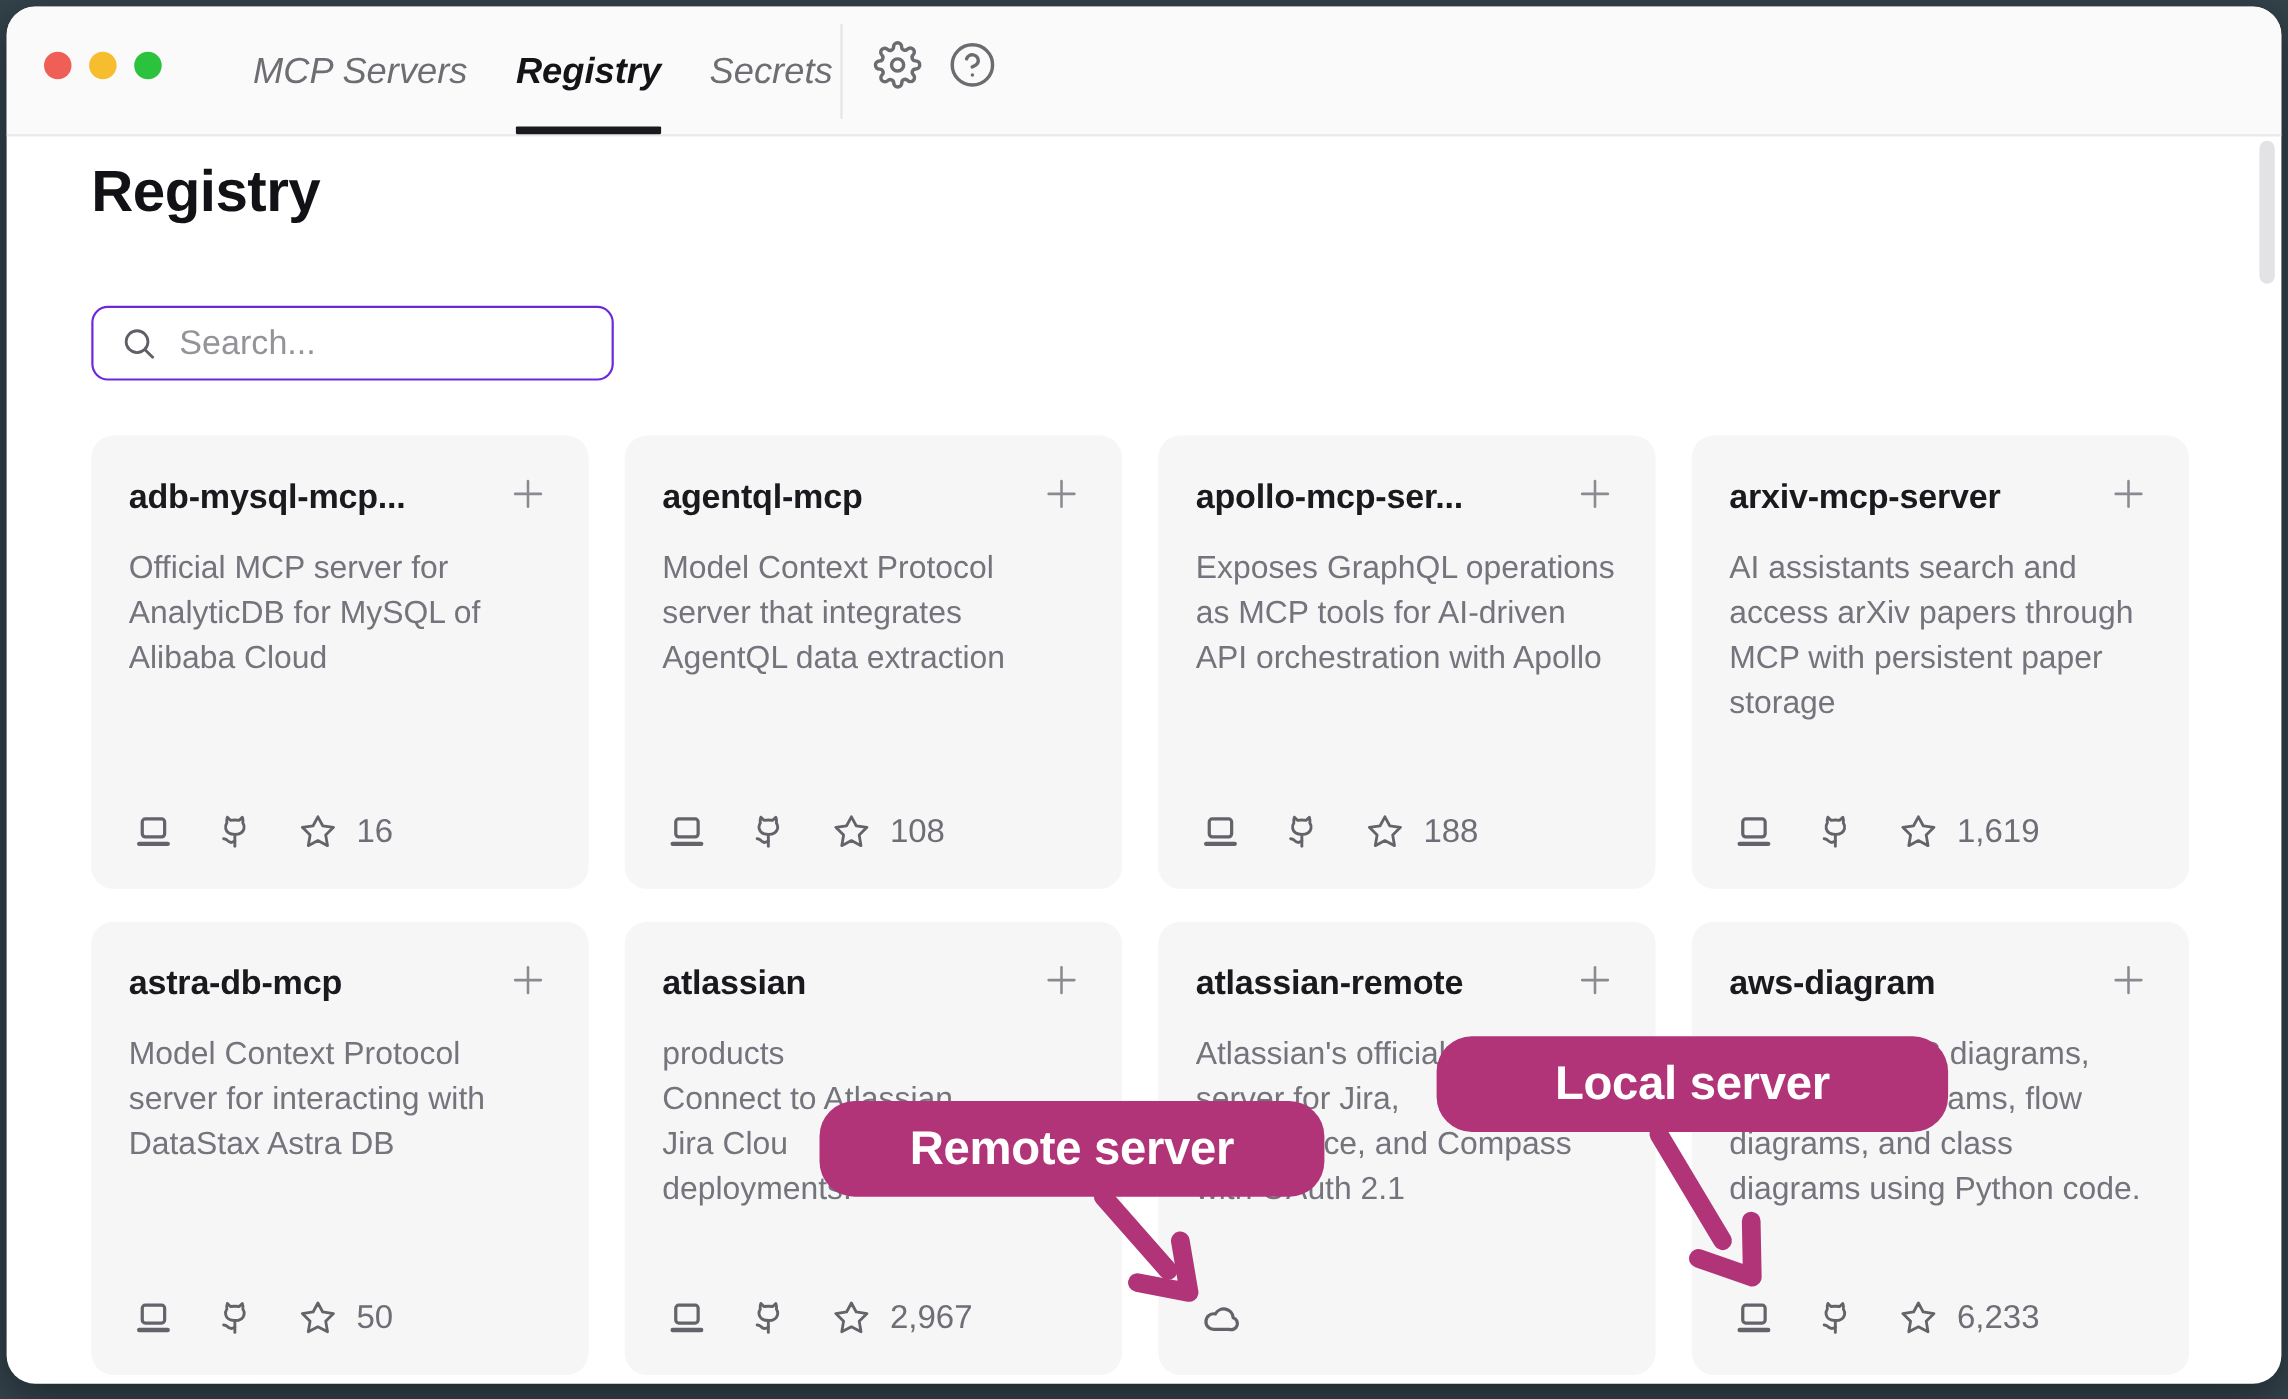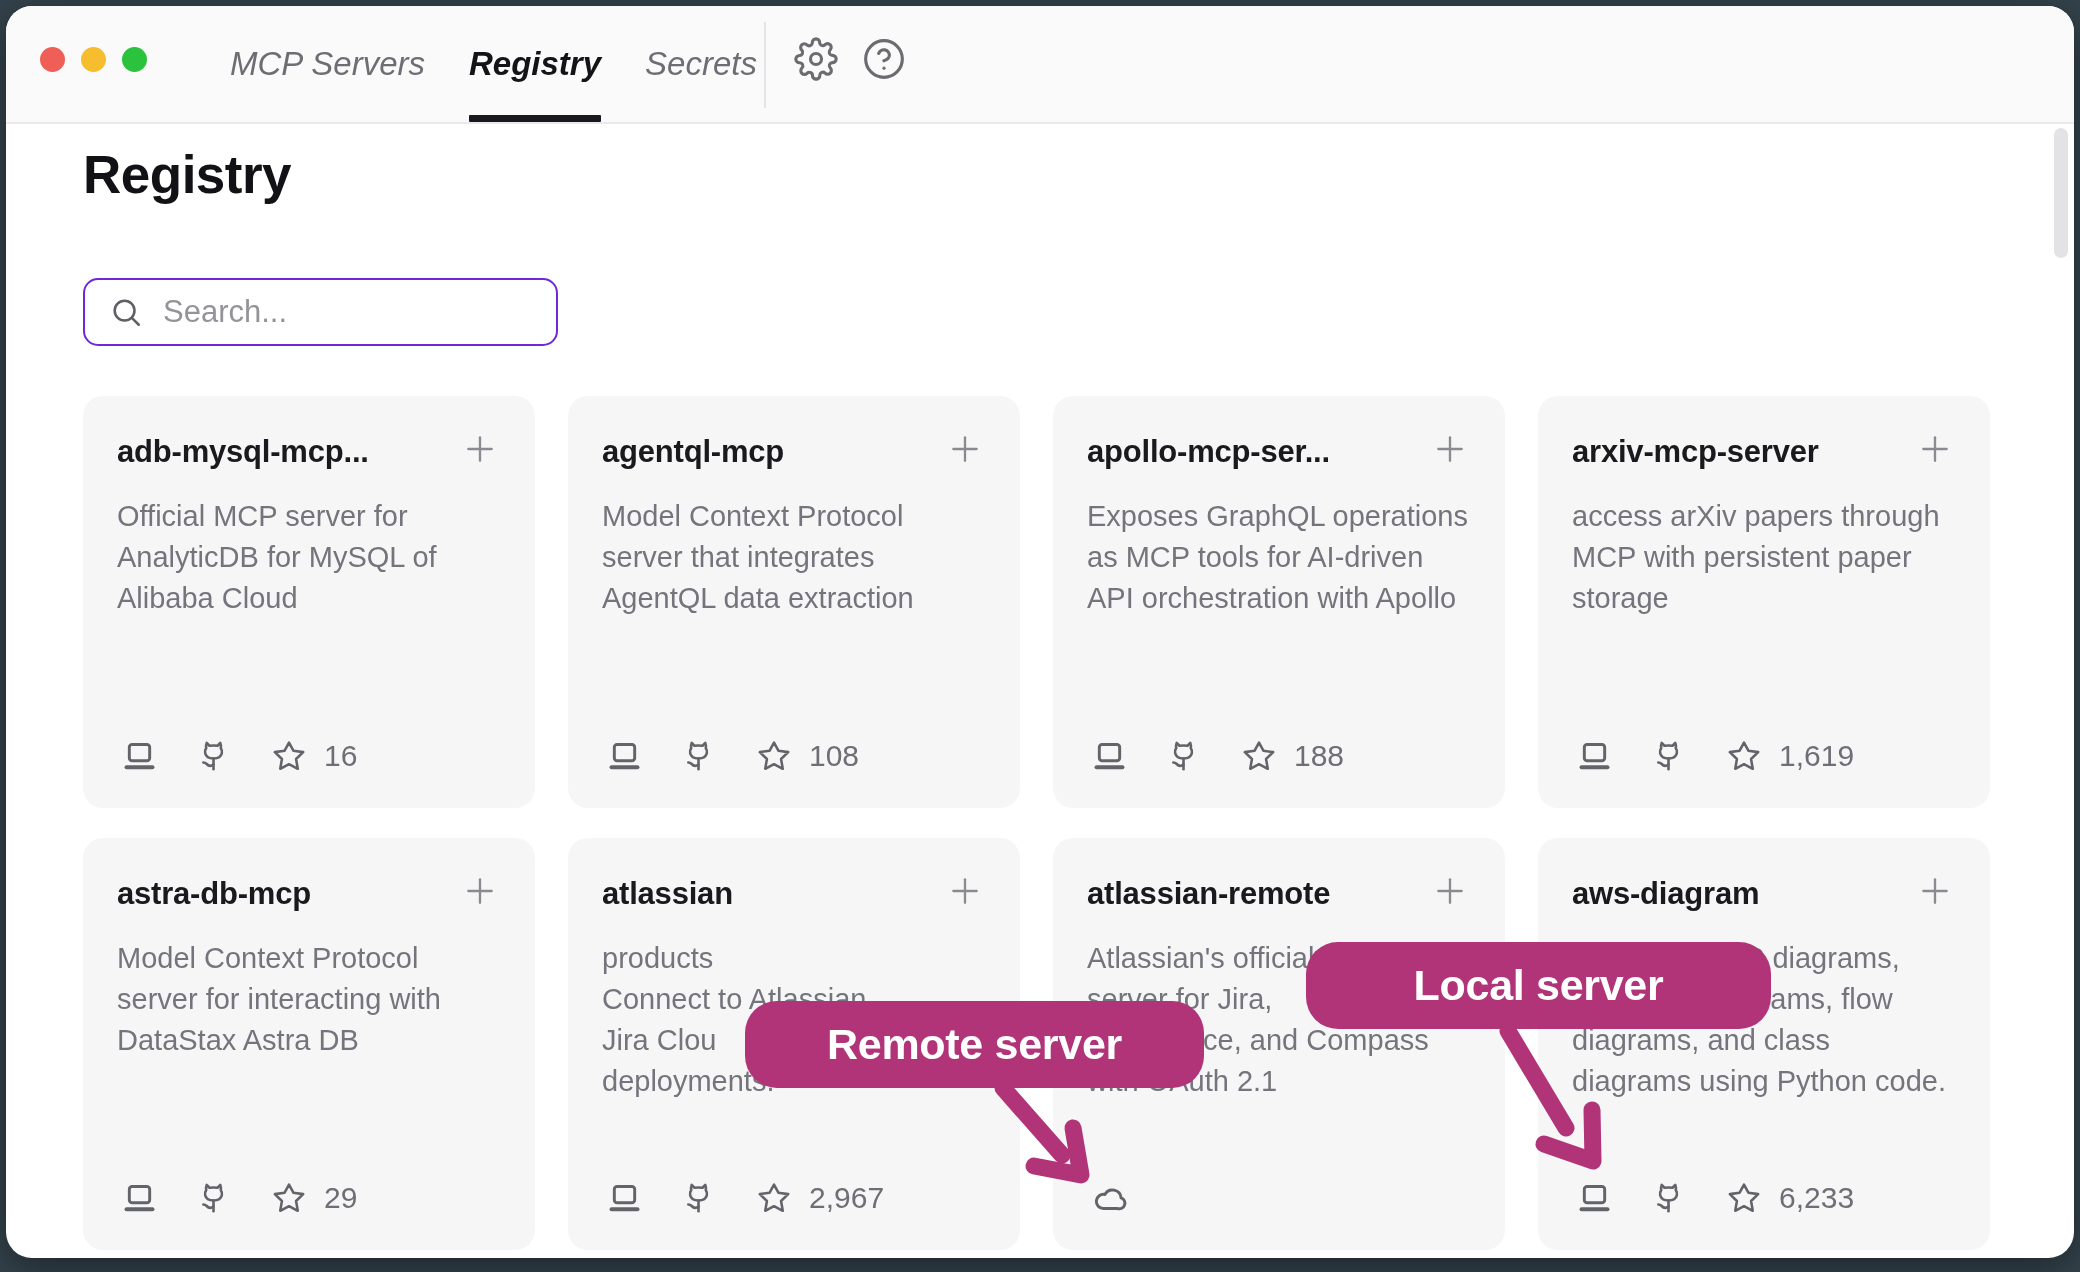--- a/index.html
+++ b/index.html
@@ -274,20 +274,21 @@
     <div class="card-head">
       <h3 class="card-title">arxiv-mcp-server</h3>
       <div class="plus-btn">
         <svg viewBox="0 0 24 24" fill="none" stroke="currentColor" stroke-width="1.4" stroke-linecap="round">
           <line x1="12" y1="5" x2="12" y2="19"></line>
               <line x1="5" y1="12" x2="19" y2="12"></line>
         </svg>
       </div>
     </div>
     <div class="card-desc">
+          <div>AI assistants search and</div>
           <div>access arXiv papers through</div>
           <div>MCP with persistent paper</div>
           <div>storage</div>
         </div>
     <div class="card-footer">
           <span class="f-icon">
             <svg viewBox="0 0 24 24" fill="none" stroke="currentColor" stroke-width="1.9" stroke-linecap="round" stroke-linejoin="round">
               <rect x="5.4" y="4.2" width="13.2" height="10.6" rx="1.8"></rect>
               <path d="M3.6 18.9h16.8" stroke-width="2.6"></path>
             </svg>
@@ -338,21 +339,21 @@
               <path d="M12 13.3v7"></path>
               <path d="M12 17.2c-2 1.6-3.6.6-4.6-.5-.7-.7-1.5-.8-2-.8"></path>
             </svg>
           </span>
           <span class="star-group">
             <span class="f-icon">
               <svg viewBox="0 0 24 24" fill="none" stroke="currentColor" stroke-width="1.8" stroke-linejoin="round">
                 <polygon points="12 2.5 15.09 8.26 22 9.27 17 14.14 18.18 21.02 12 17.77 5.82 21.02 7 14.14 2 9.27 8.91 8.26"></polygon>
               </svg>
             </span>
-            <span class="star-count">29</span>
+            <span class="star-count">50</span>
           </span>
         </div>
   </div>
 
   <div class="card">
     <div class="card-head">
       <h3 class="card-title">atlassian</h3>
       <div class="plus-btn">
         <svg viewBox="0 0 24 24" fill="none" stroke="currentColor" stroke-width="1.4" stroke-linecap="round">
           <line x1="12" y1="5" x2="12" y2="19"></line>

